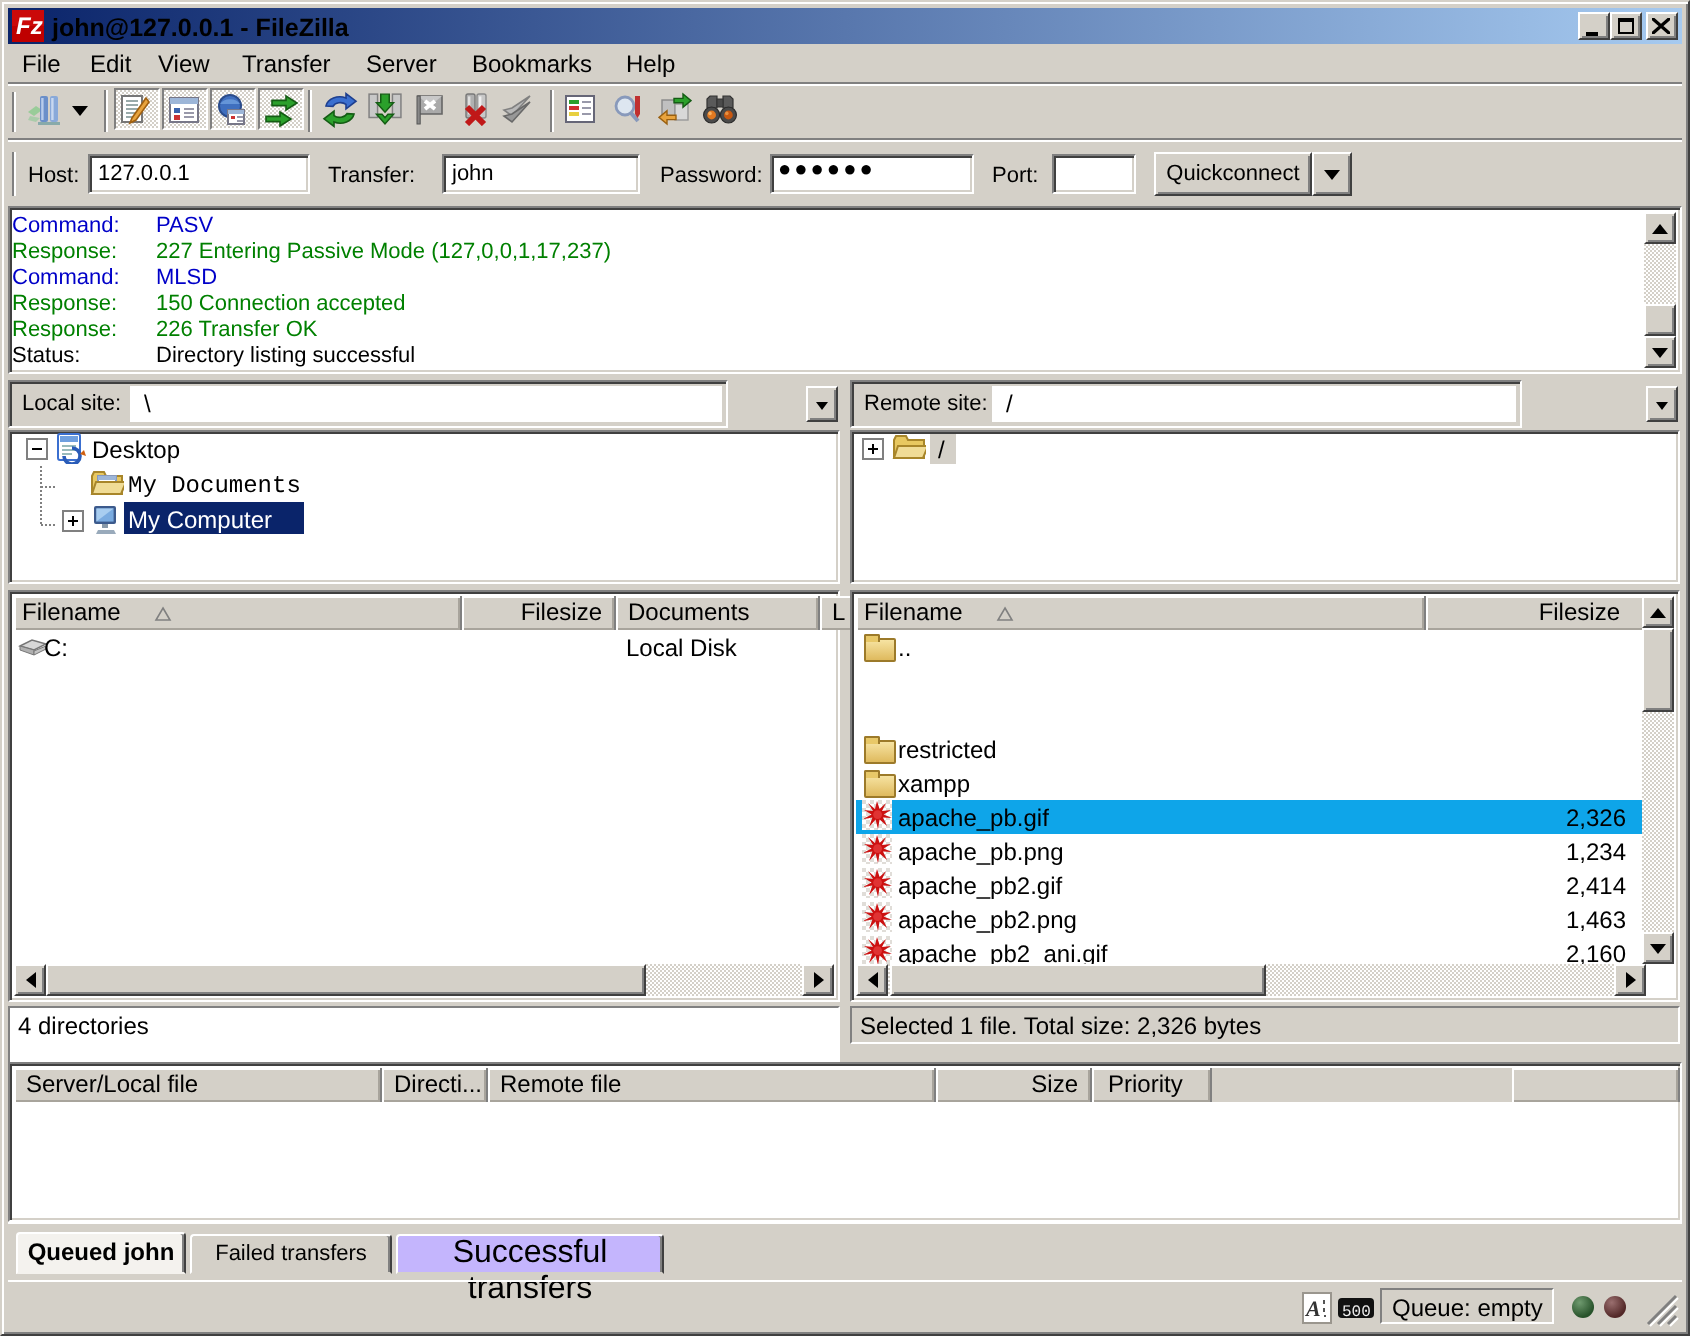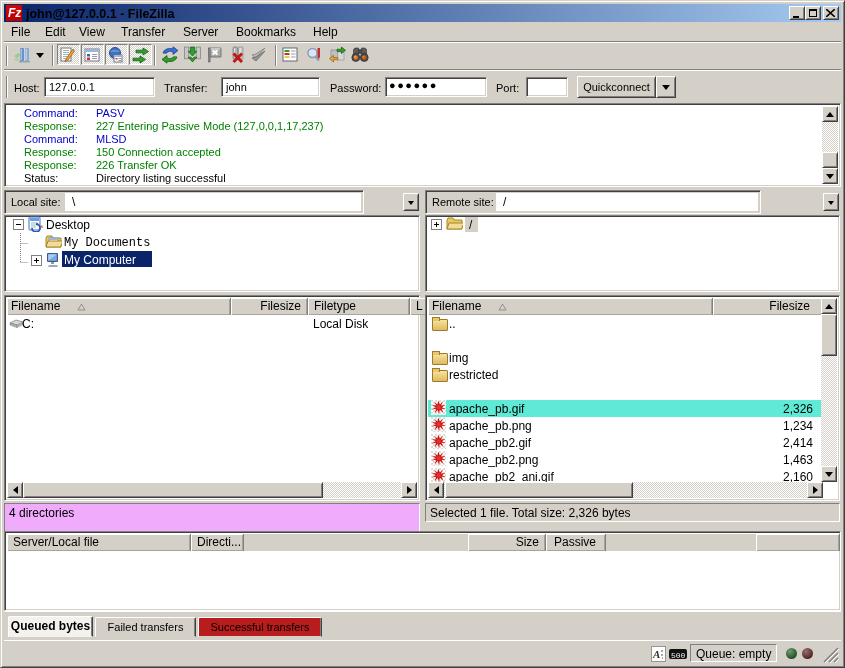--- a/index.html
+++ b/index.html
@@ -16,21 +16,21 @@
 .tri-down { width:0; height:0; border:3px solid transparent; border-top:4px solid #000; border-bottom:none; }
 .tri-up { width:0; height:0; border:3px solid transparent; border-bottom:4px solid #000; border-top:none; }
 .tri-left { width:0; height:0; border:3px solid transparent; border-right:4px solid #000; border-left:none; }
 .tri-right { width:0; height:0; border:3px solid transparent; border-left:4px solid #000; border-right:none; }
 .sb-btn { background:#d4d0c8; border:1px solid; border-color:#fff #404040 #404040 #fff; box-shadow:inset 1px 1px 0 #d4d0c8, inset -1px -1px 0 #808080; display:flex; align-items:center; justify-content:center; }
 .hdr-cell { position:absolute; top:0; height:17px; background:#d4d0c8; border-right:1px solid #808080; box-shadow:inset 1px 1px 0 #fff, inset -1px -1px 0 #a8a49c; line-height:17px; }
 .lr { position:absolute; left:0; width:100%; height:13px; white-space:nowrap; }
 .lr span { position:absolute; left:0px; }
 .lr i { font-style:normal; position:absolute; left:72px; }
 .rrow { position:absolute; left:0; width:100%; height:17px; }
-.rrow.sel { background:#5eead4; }
+.rrow.sel { background:#0ea5e9; }
 .rrow .fn { position:absolute; left:21px; top:2px; white-space:nowrap; }
 .rrow .fs { position:absolute; right:10px; top:2px; }
 .fico { position:absolute; left:4px; top:1px; width:15px; height:14px;
   background:
     linear-gradient(#00000000,#00000000) ,
     no-repeat; }
 .fico::before { content:""; position:absolute; left:0; top:3px; width:14px; height:10px;
   background:linear-gradient(#f6e3a2,#dfba5e); border:1px solid #9c7a2a; border-radius:1px; }
 .fico::after { content:""; position:absolute; left:0; top:1px; width:6px; height:3px;
   background:#e8c868; border:1px solid #9c7a2a; border-bottom:none; border-radius:1px 1px 0 0; }
@@ -200,21 +200,21 @@
     <div class="abs" style="left:3px;top:1px;font-size:11px;letter-spacing:1.5px;">●●●●●●</div>
   </div>
 <div class="abs" style="left:496px;top:82px;font-size:11px;">Port:</div>
 <div class="abs sunken" style="left:526px;top:77px;width:42px;height:20px;"></div>
 <div class="abs raised" style="left:577px;top:76px;width:79px;height:22px;text-align:center;line-height:20px;font-size:11px;">Quickconnect</div>
 <div class="abs raised" style="left:656px;top:76px;width:20px;height:22px;">
     <div class="abs tri-down" style="left:5px;top:8px;border-left-width:4px;border-right-width:4px;border-top-width:5px;"></div>
   </div>
 
 <div class="abs sunken" style="left:4px;top:103px;width:837px;height:84px;padding:0;">
-  <div class="abs logtxt" style="left:1px;top:2px;right:18px;bottom:2px;background:#fff;overflow:hidden;font-size:11px;margin-left:18px;">
+  <div class="abs logtxt" style="left:1px;top:2px;right:18px;bottom:2px;background:#fff;overflow:hidden;font-size:11px;">
     <div class="lr" style="top:1px;color:#0000c8;">
         <span>Command:</span>
         <i>PASV</i>
       </div>
     <div class="lr" style="top:14px;color:#008000;">
         <span>Response:</span>
         <i>227 Entering Passive Mode (127,0,0,1,17,237)</i>
       </div>
     <div class="lr" style="top:27px;color:#0000c8;">
         <span>Command:</span>
@@ -325,21 +325,21 @@
     <div class="hdr-cell" style="left:0;width:224px;">
         <span style="position:absolute;left:4px;">Filename</span>
       <svg style="position:absolute;left:70px;top:5px" width="9" height="8" viewBox="0 0 9 8">
           <path d="M4.5 1 L8 7 L1 7 Z" fill="#d4d0c8" stroke="#808080" stroke-width="0.8"></path>
         </svg>
     </div>
     <div class="hdr-cell" style="left:224px;width:77px;text-align:right;">
         <span style="position:absolute;right:6px;">Filesize</span>
       </div>
     <div class="hdr-cell" style="left:301px;width:102px;">
-        <span style="position:absolute;left:6px;">Filetype</span>
+        <span style="position:absolute;left:6px;">Documents</span>
       </div>
     <div class="hdr-cell" style="left:403px;width:40px;">
         <span style="position:absolute;left:6px;">L</span>
       </div>
   </div>
   <div class="abs" style="left:2px;top:19px;right:2px;bottom:18px;background:#fff;">
     <svg class="abs" style="left:2px;top:2px" width="15" height="13" viewBox="0 0 15 13">
       <path d="M1 6 l6 -3 l7 2 l-6 3 z" fill="#d8d8d8" stroke="#777" stroke-width="0.7"></path>
       <path d="M1 6 l0 2 l7 2.5 l0 -2.5 z" fill="#b0b0b0" stroke="#777" stroke-width="0.5"></path>
       <path d="M8 10.5 l6 -3 l0 -1.5 l-6 2.5 z" fill="#c4c4c4" stroke="#777" stroke-width="0.5"></path>
@@ -369,27 +369,27 @@
     </div>
     <div class="hdr-cell" style="left:285px;width:110px;text-align:right;">
         <span style="position:absolute;right:12px;">Filesize</span>
       </div>
   </div>
   <div class="abs" style="left:2px;top:19px;width:395px;height:169px;background:#fff;overflow:hidden;" id="remoterows">
     <div class="rrow" style="top:0px">
         <span class="fico"></span>
         <span class="fn">..</span>
       </div>
-    <div class="rrow" style="top:34px">
-        <span class="fico"></span>
-        <span class="fn">img</span>
-      </div>
     <div class="rrow" style="top:51px">
         <span class="fico"></span>
         <span class="fn">restricted</span>
+      </div>
+    <div class="rrow" style="top:68px">
+        <span class="fico"></span>
+        <span class="fn">xampp</span>
       </div>
     <div class="rrow sel" style="top:85px">
         <svg class="abs" style="left:3px;top:0px" width="16" height="16" viewBox="0 0 16 16">
           <rect x="0" y="0" width="15" height="15" fill="#fff"></rect>
           <path d="M0 0h15v15h-15z" fill="none"></path>
           <g fill="#e0ddd8">
             <rect x="0" y="0" width="2" height="2"></rect>
             <rect x="4" y="0" width="2" height="2"></rect>
             <rect x="8" y="0" width="2" height="2"></rect>
             <rect x="12" y="0" width="2" height="2"></rect>
@@ -620,50 +620,53 @@
     <div class="abs sb-btn" style="left:0;top:0;width:16px;height:16px;">
         <div class="tri-left" style="border-top-width:4px;border-bottom-width:4px;border-right-width:5px;"></div>
       </div>
     <div class="abs raised" style="left:17px;top:0;width:188px;height:16px;"></div>
     <div class="abs sb-btn" style="right:0;top:0;width:16px;height:16px;">
         <div class="tri-right" style="border-top-width:4px;border-bottom-width:4px;border-left-width:5px;"></div>
       </div>
   </div>
 </div>
 
-<div class="abs sunken-thin" style="left:4px;top:503px;width:416px;height:33px;background:#f0abfc;">
+<div class="abs sunken-thin" style="left:4px;top:503px;width:416px;height:33px;background:#ffffff;">
     <div class="abs" style="left:4px;top:2px;">4 directories</div>
   </div>
 <div class="abs sunken-thin" style="left:425px;top:503px;width:415px;height:19px;background:#d4d0c8;">
     <div class="abs" style="left:4px;top:2px;">Selected 1 file. Total size: 2,326 bytes</div>
   </div>
 
 <div class="abs sunken" style="left:4px;top:531px;width:837px;height:80px;">
   <div class="abs" style="left:2px;top:2px;right:2px;height:17px;background:#d4d0c8;">
     <div class="hdr-cell" style="left:0;width:184px;">
         <span style="position:absolute;left:6px;">Server/Local file</span>
       </div>
     <div class="hdr-cell" style="left:184px;width:53px;">
         <span style="position:absolute;left:6px;">Directi...</span>
       </div>
+    <div class="hdr-cell" style="left:237px;width:224px;">
+        <span style="position:absolute;left:6px;">Remote file</span>
+      </div>
     <div class="hdr-cell" style="left:461px;width:78px;text-align:right;">
         <span style="position:absolute;right:6px;">Size</span>
       </div>
     <div class="hdr-cell" style="left:539px;width:60px;">
-        <span style="position:absolute;left:8px;">Passive</span>
+        <span style="position:absolute;left:8px;">Priority</span>
       </div>
     <div class="hdr-cell" style="left:749px;width:84px;"></div>
   </div>
   <div class="abs" style="left:2px;top:19px;right:2px;bottom:2px;background:#fff;"></div>
 </div>
 
 <div class="abs" style="left:4px;top:611px;width:837px;height:2px;border-top:1px solid #fff;"></div>
-<div class="abs" style="left:8px;top:616px;width:85px;height:21px;background:#f4f2ee;border:1px solid;border-color:#fff #404040 #f4f2ee #fff;border-radius:2px 2px 0 0;box-shadow:inset -1px 0 0 #808080;font-weight:bold;text-align:center;line-height:19px;">Queued bytes</div>
+<div class="abs" style="left:8px;top:616px;width:85px;height:21px;background:#f4f2ee;border:1px solid;border-color:#fff #404040 #f4f2ee #fff;border-radius:2px 2px 0 0;box-shadow:inset -1px 0 0 #808080;font-weight:bold;text-align:center;line-height:19px;">Queued john</div>
 <div class="abs" style="left:95px;top:617px;width:101px;height:20px;background:#d4d0c8;border:1px solid;border-color:#fff #404040 #d4d0c8 #fff;border-radius:2px 2px 0 0;box-shadow:inset -1px 0 0 #808080;text-align:center;line-height:18px;font-size:11px;">Failed transfers</div>
-<div class="abs" style="left:198px;top:617px;width:124px;height:20px;background:#b91c1c;border:1px solid;border-color:#fff #404040 #d4d0c8 #fff;border-radius:2px 2px 0 0;box-shadow:inset -1px 0 0 #808080;text-align:center;line-height:18px;font-size:11px;">Successful transfers</div>
+<div class="abs" style="left:198px;top:617px;width:134px;height:20px;background:#c4b5fd;border:1px solid;border-color:#fff #404040 #d4d0c8 #fff;border-radius:2px 2px 0 0;box-shadow:inset -1px 0 0 #808080;text-align:center;line-height:18px;font-size:16px;">Successful transfers</div>
 
 <div class="abs" style="left:4px;top:640px;width:837px;height:1px;background:#fff;"></div>
 <div class="abs" style="left:651px;top:646px;width:15px;height:16px;background:#fff;border:1px solid #9a968e;">
   <svg width="13" height="14" viewBox="0 0 13 14">
       <text x="1" y="11" font-size="11" font-weight="bold" font-style="italic" fill="#333" font-family="Liberation Serif">A</text>
       <path d="M10 3v2M10 7v2M10 11h1" stroke="#555" stroke-width="1"></path>
     </svg>
 </div>
 <div class="abs" style="left:669px;top:649px;width:18px;height:10px;background:#111;border-radius:2px;">
   <svg width="18" height="10" viewBox="0 0 18 10">

